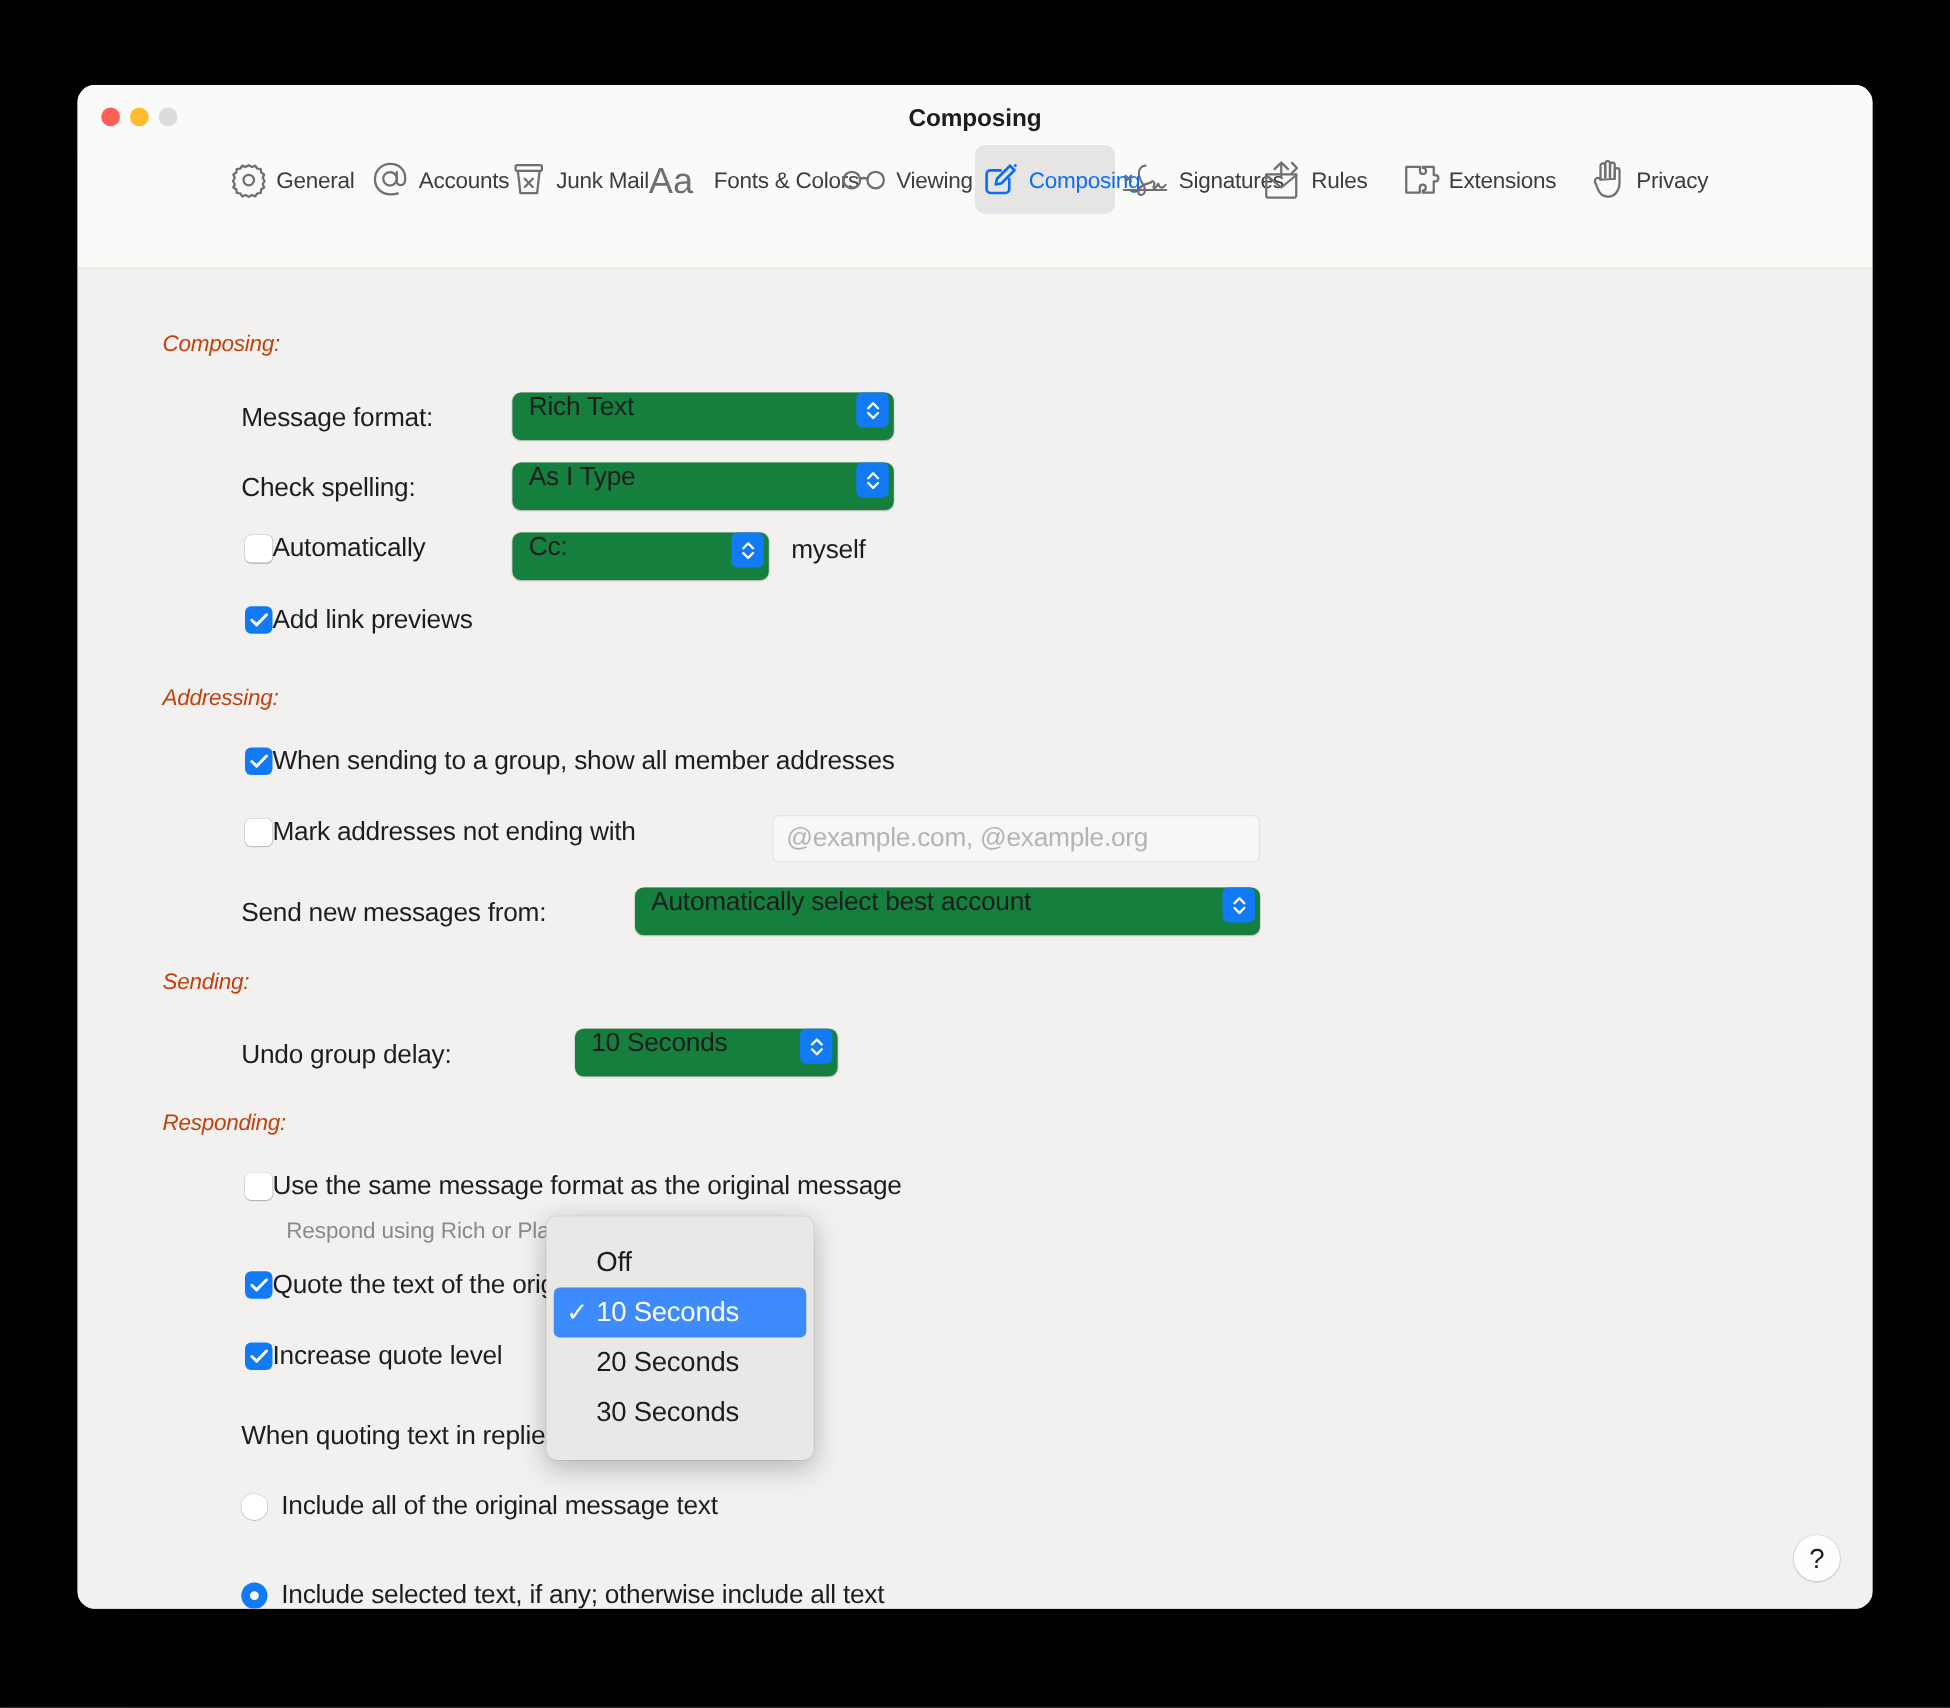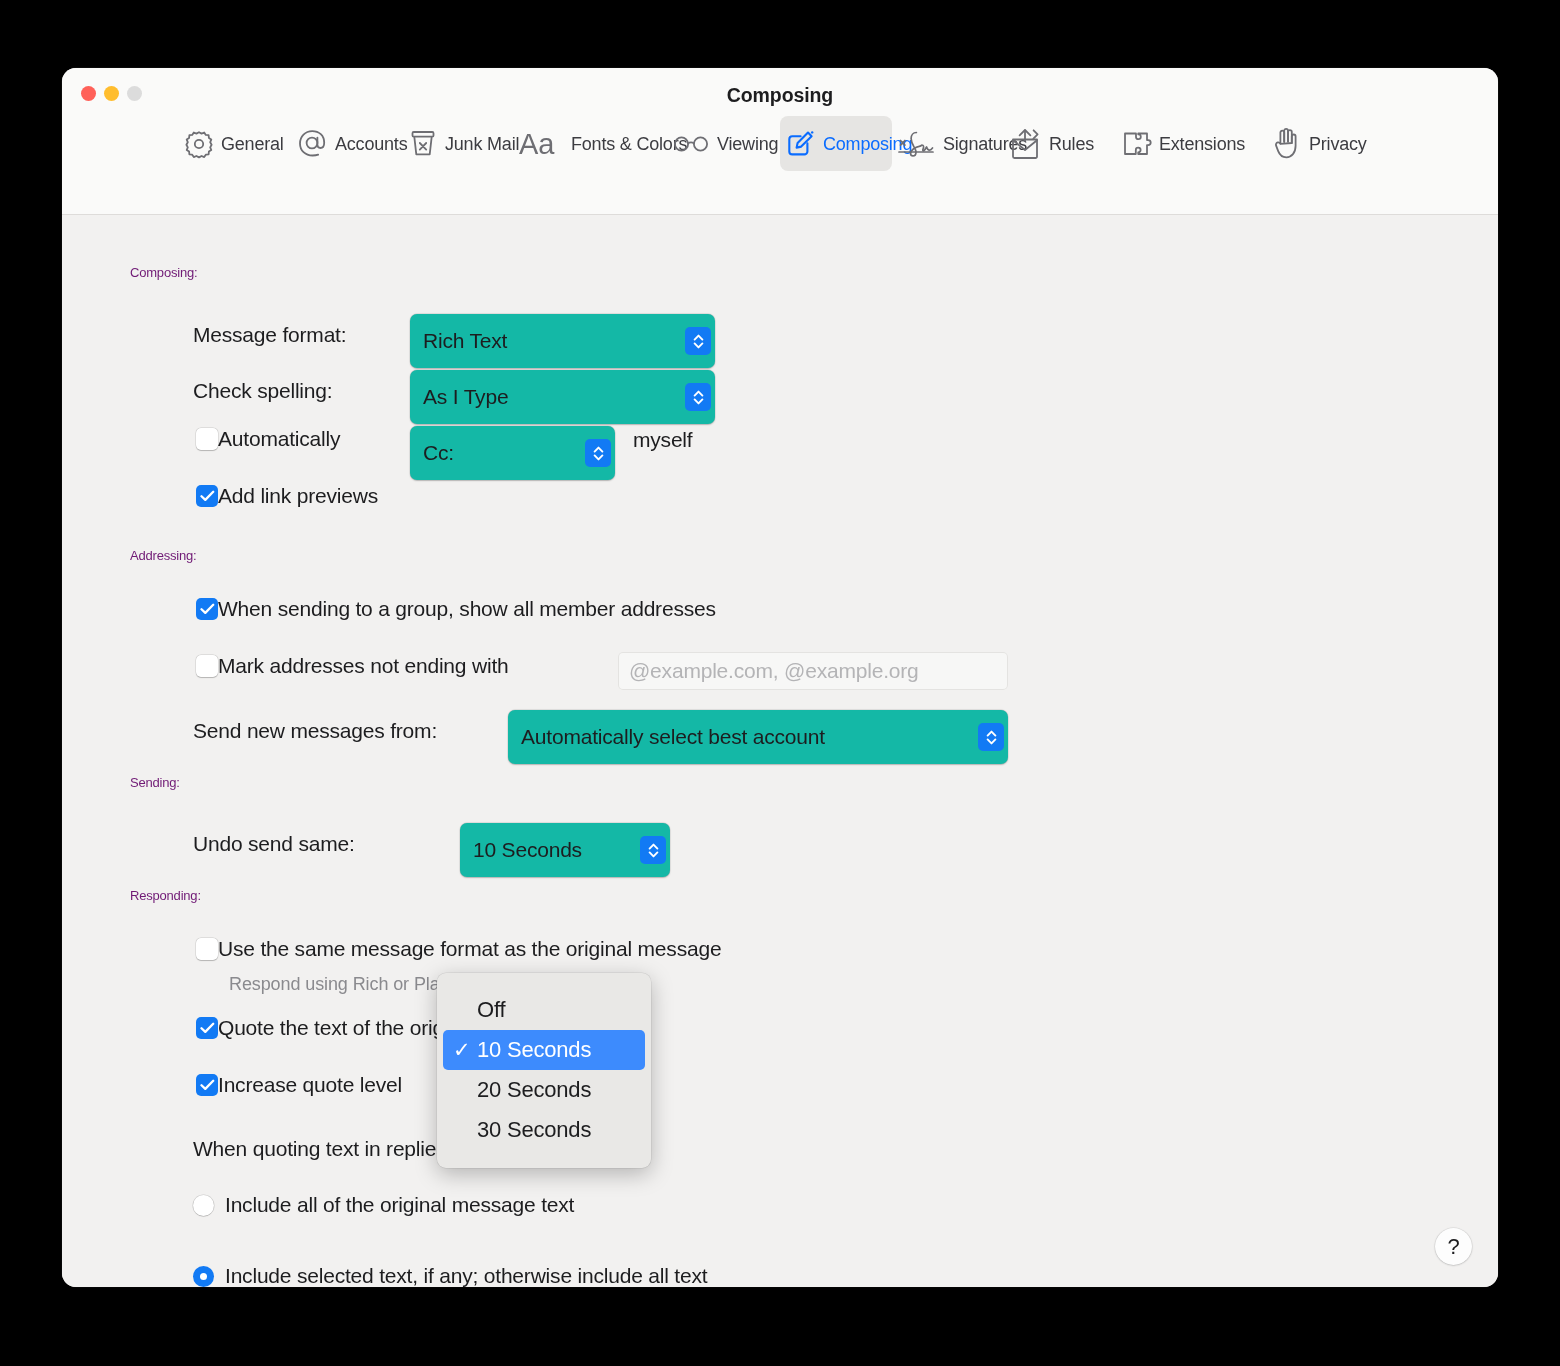--- a/index.html
+++ b/index.html
@@ -107,44 +107,45 @@
   
   .content {
     position: relative;
     height: calc(100% - 147px);
     background: #f2f1f0;
     padding: 0;
   }
 
   .group-title {
     position: absolute;
-    font-size: 13px;
-    color: #701a75;
-    letter-spacing: -0.2px;
-    white-space: nowrap;
+    font-size: 18px;
+    color: #c2410c;
+    letter-spacing: -0.2px;
+    white-space: nowrap;
+    font-style: italic;
   }
 
   .row-label {
     font-size: 21px;
     color: #1d1d1f;
     letter-spacing: -0.2px;
     white-space: nowrap;
   }
 
   .abs { position: absolute; }
 
   
   .popup {
     position: absolute;
-    height: 54px;
-    background: #14b8a6;
+    height: 38px;
+    background: #15803d;
     border-radius: 7px;
     box-shadow: 0 0.5px 1.5px rgba(0,0,0,0.22), 0 0 0 0.5px rgba(0,0,0,0.09);
     display: flex;
-    align-items: center;
+    align-items: flex-start;
     cursor: default;
   }
   .popup .pval {
     flex: 1;
     padding-left: 13px;
     font-size: 21px;
     color: #1d1d1f;
     letter-spacing: -0.2px;
     white-space: nowrap;
     overflow: hidden;
@@ -514,21 +515,21 @@
         <span class="stepper">
           <svg width="13" height="17" viewBox="0 0 13 17" fill="none" stroke="#ffffff" stroke-width="1.9" stroke-linecap="round" stroke-linejoin="round">
             <path d="M2.6 6.6 L6.5 2.6 L10.4 6.6"></path>
             <path d="M2.6 10.4 L6.5 14.4 L10.4 10.4"></path>
           </svg>
         </span>
       </div>
 
       <div class="group-title" style="left:68px; top:560px;">Sending:</div>
 
-      <div class="abs row-label" style="left:131px; top:617px;">Undo send same:</div>
+      <div class="abs row-label" style="left:131px; top:617px;">Undo group delay:</div>
       <div class="popup" style="left:398px; top:608px; width:210px;">
         <span class="pval">10 Seconds</span>
         <span class="stepper">
           <svg width="13" height="17" viewBox="0 0 13 17" fill="none" stroke="#ffffff" stroke-width="1.9" stroke-linecap="round" stroke-linejoin="round">
             <path d="M2.6 6.6 L6.5 2.6 L10.4 6.6"></path>
             <path d="M2.6 10.4 L6.5 14.4 L10.4 10.4"></path>
           </svg>
         </span>
       </div>
 

